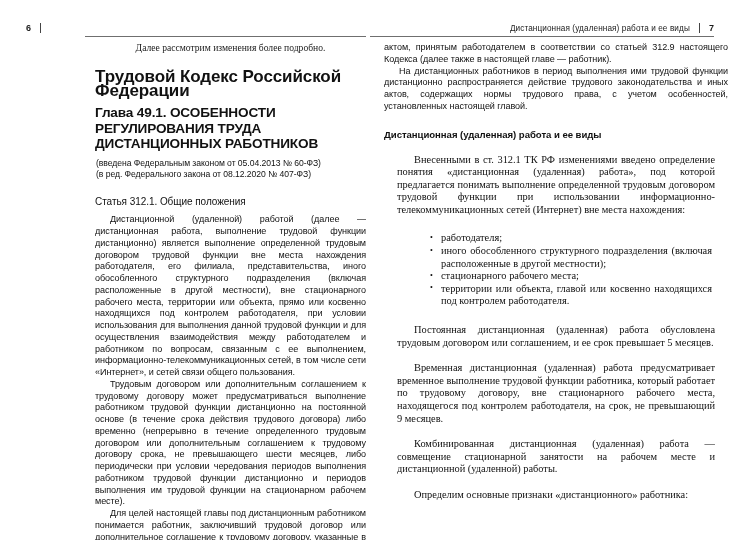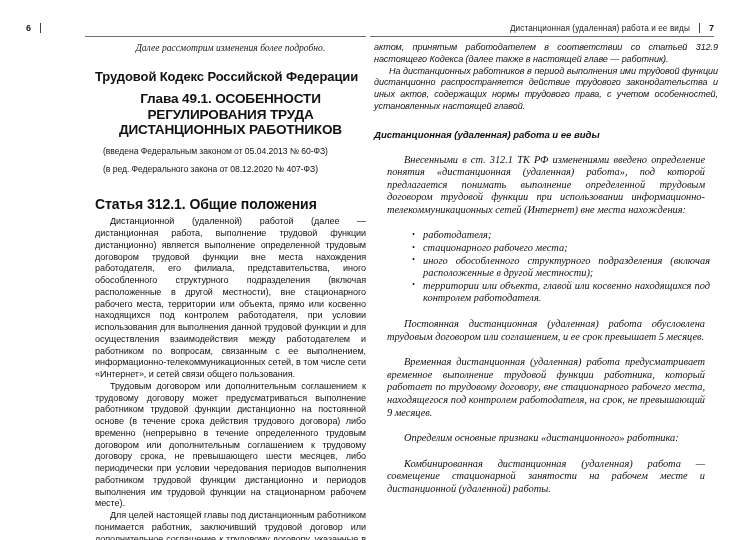--- a/index.html
+++ b/index.html
@@ -61,60 +61,58 @@
   .head-rule-left  { left: 85px;  width: 281px; }
   .head-rule-right { left: 370px; width: 344px; }
 
   
   .col {
     position: absolute;
     top: 42px;
     width: 271px;
   }
   .col-left  { left: 95px;  }
-  .col-right { left: 374px; width: 344px; font-style: italic; }
+  .col-right { left: 384px; width: 344px; }
 
   
   .intro-italic {
     font-family: "Liberation Serif", serif;
-    font-style: italic;
     font-size: 9.6px;
     line-height: 12px;
     text-align: center;
     margin: 0 0 16px 0;
     color: #1a1a1a;
   }
 
   .code-title {
-    font-size: 13px;
+    font-size: 17px;
     font-weight: bold;
     line-height: 14px;
     margin: 0 0 7px 0;
     letter-spacing: -0.1px;
   }
 
   .chapter-title {
     font-size: 13.6px;
     font-weight: bold;
     line-height: 15.5px;
     margin: 0 0 6px 0;
     letter-spacing: -0.15px;
-    text-align: center;
   }
 
   .chapter-note {
     font-size: 8.6px;
     line-height: 10.4px;
-    margin: 8px;
+    margin: 1px;
     letter-spacing: -0.05px;
   }
 
   .article-head {
-    font-size: 14px;
-    font-weight: bold;
+    font-size: 10px;
+    font-weight: normal;
     line-height: 12px;
     margin: 0 0 6px 0;
     letter-spacing: -0.05px;
   }
 
   
   .p-sans {
     font-size: 9.05px;
     line-height: 11.75px;
     text-align: justify;
@@ -141,21 +139,21 @@
   .section-head {
     font-size: 9.6px;
     font-weight: bold;
     line-height: 12px;
     margin: 0 0 4px 0;
     letter-spacing: -0.05px;
   }
 
   ul.bullets {
     list-style: none;
-    margin: 8px;
+    margin: 16px;
     padding: 0;
   }
   ul.bullets li {
     font-family: "Liberation Serif", serif;
     font-size: 10.4px;
     line-height: 12.6px;
     text-align: justify;
     position: relative;
     padding-left: 41px;
     margin: 0;
@@ -215,26 +213,26 @@
     <p class="p-sans">На дистанционных работников в период выполнения ими трудовой функции дистанционно распространяется действие трудового законодательства и иных актов, содержащих нормы трудового права, с учетом особенностей, установленных настоящей главой.</p>
 
     <div class="gap-lg"></div>
 
     <p class="section-head">Дистанционная (удаленная) работа и ее виды</p>
 
     <p class="p-serif">Внесенными в ст. 312.1 ТК РФ изменениями введено определение понятия «дистанционная (удаленная) работа», под которой предлагается понимать выполнение определенной трудовым договором трудовой функции при использовании информационно-телекоммуникационных сетей (Интернет) вне места нахождения:</p>
 
     <ul class="bullets">
       <li>работодателя;</li>
+      <li>иного обособленного структурного подразделения (включая расположенные в другой местности);</li>
       <li>стационарного рабочего места;</li>
-      <li>иного обособленного структурного подразделения (включая расположенные в другой местности);</li>
       <li>территории или объекта, главой или косвенно находящихся под контролем работодателя.</li>
     </ul>
 
     <p class="p-serif">Постоянная дистанционная (удаленная) работа обусловлена трудовым договором или соглашением, и ее срок превышает 5 месяцев.</p>
     <p class="p-serif">Временная дистанционная (удаленная) работа предусматривает временное выполнение трудовой функции работника, который работает по трудовому договору, вне стационарного рабочего места, находящегося под контролем работодателя, на срок, не превышающий 9 месяцев.</p>
+    <p class="p-serif">Комбинированная дистанционная (удаленная) работа — совмещение стационарной занятости на рабочем месте и дистанционной (удаленной) работы.</p>
     <p class="p-serif">Определим основные признаки «дистанционного» работника:</p>
-    <p class="p-serif">Комбинированная дистанционная (удаленная) работа — совмещение стационарной занятости на рабочем месте и дистанционной (удаленной) работы.</p>
 
 
   </div>
 
 </div>
 
 </body></html>

